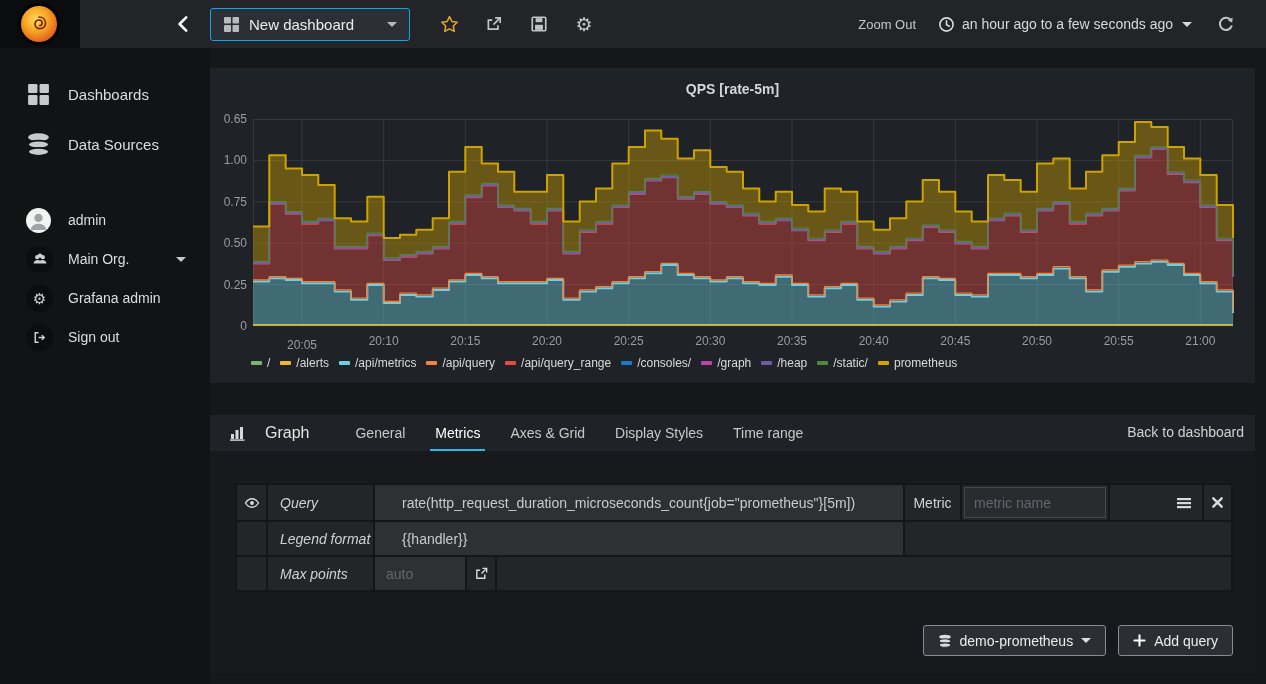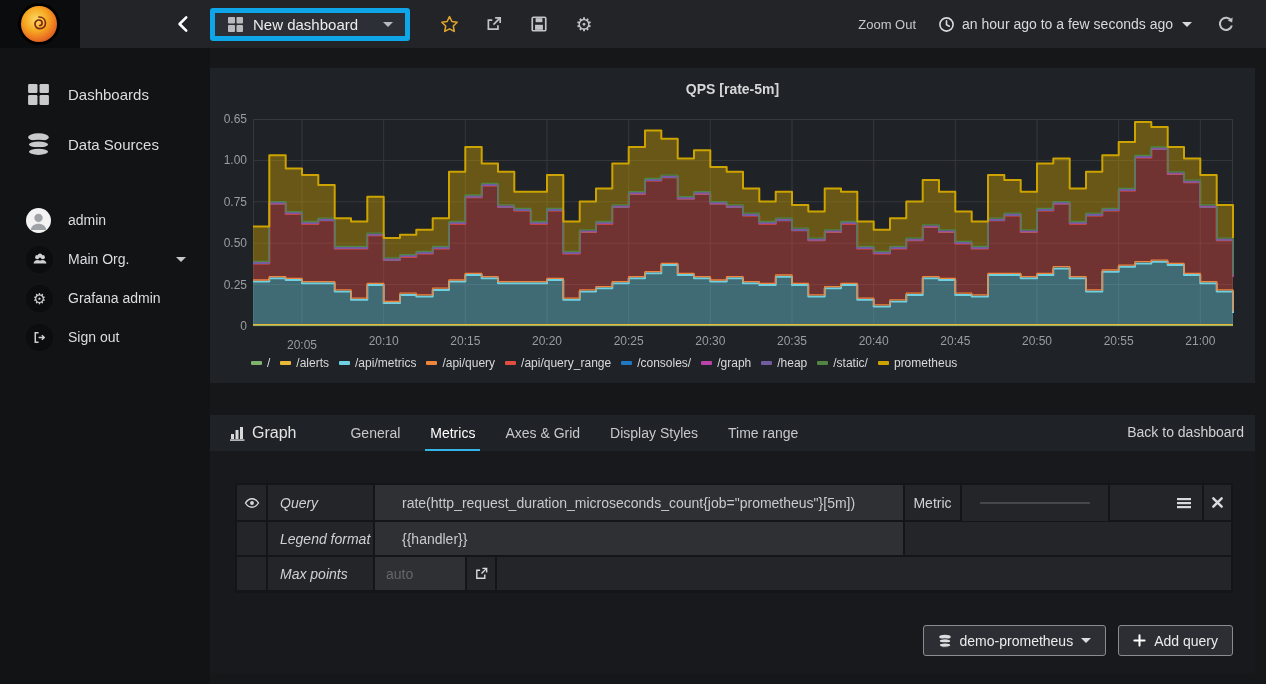--- a/index.html
+++ b/index.html
@@ -9,21 +9,21 @@
 
   
   .navbar { position:absolute; left:0; top:0; width:1266px; height:48px; background:#222428; display:flex; align-items:center; }
   .nav-left { position:relative; width:210px; height:48px; flex:0 0 auto; }
   .logo-strip { position:absolute; left:0; top:0; width:80px; height:48px; background:#0b0c0d; }
   .logo { position:absolute; left:21px; top:6px; width:36px; height:36px; border-radius:50%;
           background:radial-gradient(circle at 42% 38%, #fcd964 0%, #f6a821 38%, #ec7623 62%, #cc4e1e 85%, #8c2f17 100%);
           box-shadow:0 0 0 3px #000; }
   .logo-swirl { position:absolute; left:28px; top:13px; }
   .collapse-btn { position:absolute; right:16px; top:14px; width:20px; height:20px; cursor:pointer; }
-  .dash-btn { height:33px; margin-left:0; display:flex; align-items:center; gap:9px; background:#2d2f36; border:5px solid #0ea5e9; border-radius:3px; padding:0 12px; width:200px; cursor:pointer; }
+  .dash-btn { height:33px; margin-left:0; display:flex; align-items:center; gap:9px; background:#2d2f36; border:1px solid #0ea5e9; border-radius:3px; padding:0 12px; width:200px; cursor:pointer; }
   .dash-btn .lbl { color:#ececec; font-size:15px; flex:1 1 auto; text-align:left; }
   .caret { width:0; height:0; border-left:5px solid transparent; border-right:5px solid transparent; border-top:5px solid #b9babd; }
   .nav-icons { display:flex; align-items:center; gap:21px; margin-left:27px; }
   .nav-icon { width:24px; height:24px; display:flex; align-items:center; justify-content:center; cursor:pointer; }
   .gear-glyph { color:#c2c3c6; font-size:19px; line-height:1; }
   .nav-right { margin-left:auto; display:flex; align-items:center; gap:22px; padding-right:28px; }
   .zoom-out { color:#c7c8ca; font-size:13px; cursor:pointer; }
   .timepicker { display:flex; align-items:center; gap:7px; color:#d8d9da; font-size:14px; cursor:pointer; }
   .timepicker .caret { border-top-color:#d8d9da; margin-left:2px; }
 
@@ -46,37 +46,37 @@
   .ytick { position:absolute; width:34px; text-align:right; font-size:12px; color:#9a9da1; left:3px; }
   .xtick { position:absolute; width:56px; text-align:center; font-size:12px; color:#9a9da1; top:334px; margin-top:-69px; }
   .legend { position:absolute; left:41px; top:288px; display:flex; align-items:center; gap:10px; }
   .legend-item { display:flex; align-items:center; gap:5px; cursor:pointer; }
   .legend-swatch { width:11px; height:4px; border-radius:1px; }
   .legend-label { color:#d8d9da; font-size:12px; }
 
   
   .editor-panel { left:210px; top:415px; width:1045px; height:258px; background:#17191c; }
   .editor-header { position:absolute; left:0; top:0; width:100%; height:36px; background:#1f2226; display:flex; align-items:center; }
-  .editor-title { display:flex; align-items:center; gap:5px; margin-left:19px; margin-right:39px; color:#e3e4e5; font-size:16px; }
+  .editor-title { display:flex; align-items:center; gap:18px; margin-left:19px; margin-right:31px; color:#e3e4e5; font-size:16px; }
   .tab { position:relative; height:36px; display:flex; align-items:center; padding:0 15px; color:#c7c8ca; font-size:14px; cursor:pointer; }
   .tab.active { color:#ffffff; }
   .tab.active::after { content:""; position:absolute; left:10px; right:10px; bottom:0; height:2px; background:#33b5e5; }
   .back-link { position:absolute; right:11px; top:9px; color:#d0d1d3; font-size:14px; cursor:pointer; }
 
   .qtable { position:absolute; left:25px; top:68px; width:998px; border:2px solid #131518; border-bottom-width:3px; }
   .qrow { display:flex; height:35px; }
   .qrow + .qrow { border-top:2px solid #131518; }
   .cell { height:100%; display:flex; align-items:center; border-right:2px solid #131518; background:#242529; }
   .cell:last-child { border-right:none; }
   .c-eye { width:31px; justify-content:center; }
   .c-label { width:107px; padding-left:12px; color:#d0d1d3; font-size:14px;font-style:italic; }
   .c-input { width:530px; background:#2e3034; }
   .c-input input { width:100%; height:100%; background:transparent; border:none; outline:none; color:#c9cacc; font-size:14px; padding:0 27px; font-family:"Liberation Sans",sans-serif; }
   .c-mlabel { width:57px; justify-content:center; color:#d0d1d3; font-size:14px; }
-  .c-minput { width:148px; padding:18px; }
+  .c-minput { width:148px; padding:2px; }
   .c-minput input { width:100%; height:100%; background:#292b2f; border:1px solid #45474c; color:#c9cacc; font-size:14px; padding:0 9px; outline:none; font-family:"Liberation Sans",sans-serif; }
   .c-minput input::placeholder, .c-input input::placeholder { color:#64666b; }
   .c-fill { flex:1 1 auto; justify-content:flex-end; padding-right:10px; }
   .c-x { width:27px; justify-content:center; cursor:pointer; }
   .c-sminput { width:92px; background:#2e3034; }
   .c-sminput input { width:100%; height:100%; background:transparent; border:none; outline:none; color:#c9cacc; font-size:14px; padding:0 11px; font-family:"Liberation Sans",sans-serif; }
   .c-sminput input::placeholder { color:#64666b; }
   .c-linkicon { width:30px; justify-content:center; cursor:pointer; }
   .menu-btn { cursor:pointer; display:flex; }
 

